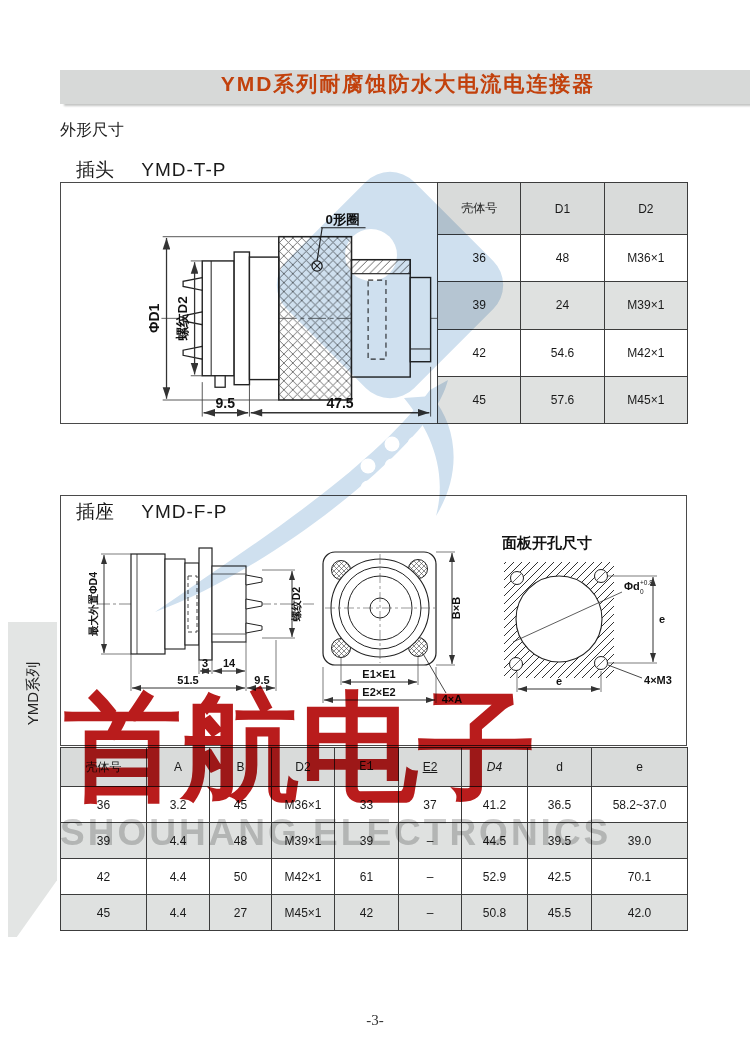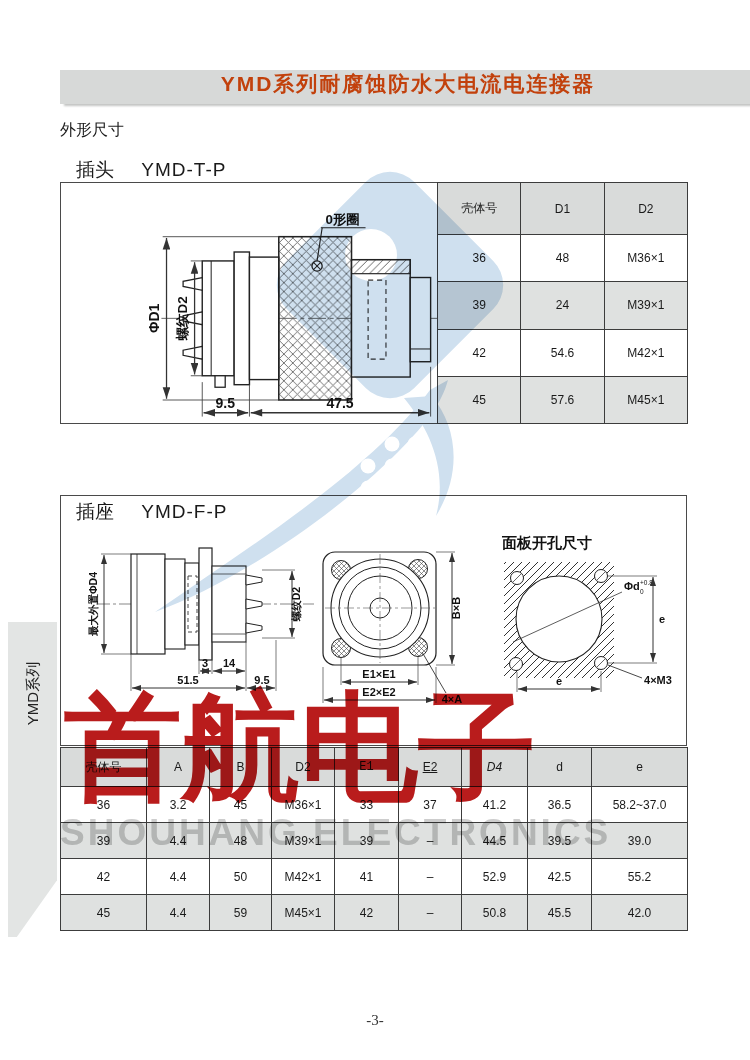--- a/index.html
+++ b/index.html
@@ -372,30 +372,30 @@
         <td>–</td>
         <td>44.5</td>
         <td>39.5</td>
         <td>39.0</td>
       </tr>
       <tr>
         <td>42</td>
         <td>4.4</td>
         <td>50</td>
         <td>M42×1</td>
-        <td>41</td>
+        <td>61</td>
         <td>–</td>
         <td>52.9</td>
         <td>42.5</td>
-        <td>55.2</td>
+        <td>70.1</td>
       </tr>
       <tr>
         <td>45</td>
         <td>4.4</td>
-        <td>59</td>
+        <td>27</td>
         <td>M45×1</td>
         <td>42</td>
         <td>–</td>
         <td>50.8</td>
         <td>45.5</td>
         <td>42.0</td>
       </tr>
     </tbody>
 </table>
 

